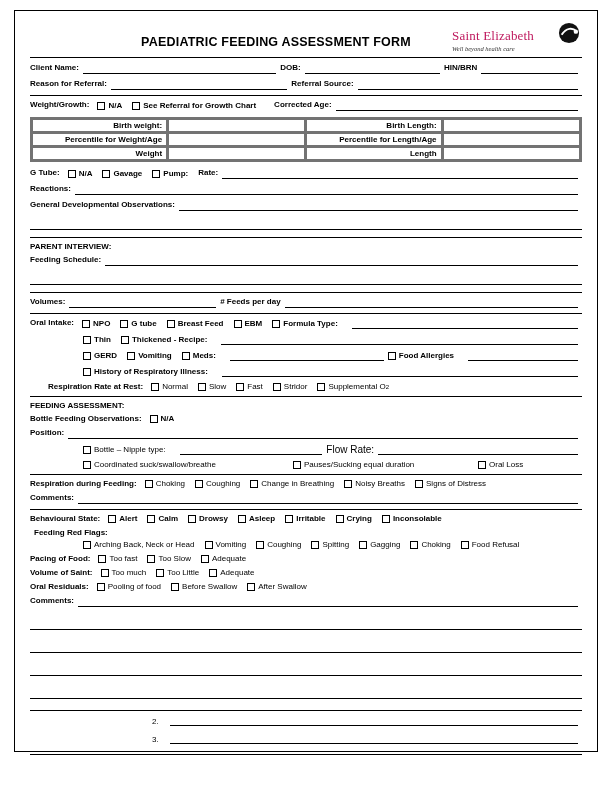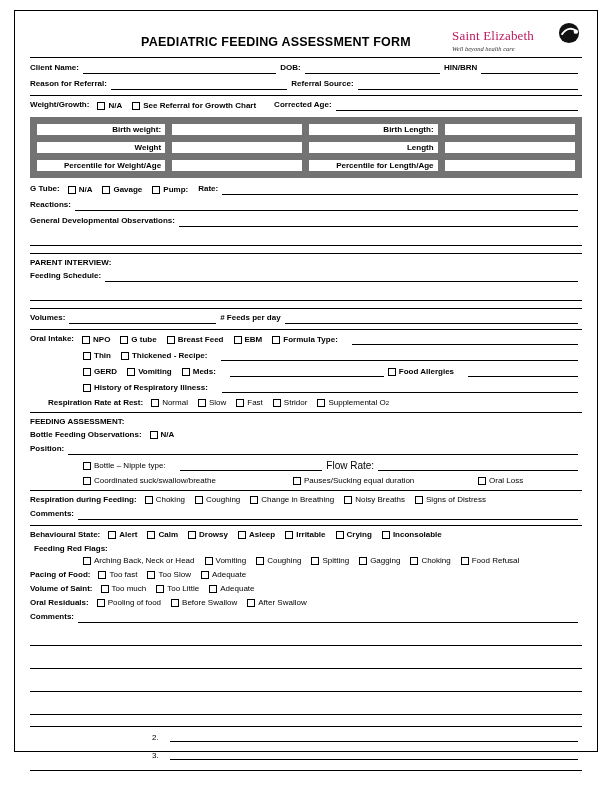--- a/index.html
+++ b/index.html
@@ -128,21 +128,21 @@
   }
   .chk.b { font-weight: bold; }
   
   table.grid {
     width: 100%;
     border-collapse: collapse;
     margin: 6px 0 6px 0;
     table-layout: fixed;
   }
   table.grid td {
-    border: 7px solid #737373;
+    border: 3px solid #737373;
     height: 13px;
     font-size: 8px;
     padding: 1px 4px;
     box-sizing: border-box;
   }
   td.lab {
     text-align: right;
     font-weight: bold;
     width: 118px;
   }
@@ -222,31 +222,31 @@
 
     <table class="grid">
       <tbody>
           <tr>
         <td class="lab">Birth weight:</td>
         <td class="val"></td>
         <td class="lab">Birth Length:</td>
         <td class="val"></td>
       </tr>
       <tr>
+        <td class="lab">Percentile for Weight/Age</td>
+        <td class="val"></td>
+        <td class="lab">Percentile for Length/Age</td>
+        <td class="val"></td>
+      </tr>
+      <tr>
         <td class="lab">Weight</td>
         <td class="val"></td>
         <td class="lab">Length</td>
         <td class="val"></td>
       </tr>
-      <tr>
-        <td class="lab">Percentile for Weight/Age</td>
-        <td class="val"></td>
-        <td class="lab">Percentile for Length/Age</td>
-        <td class="val"></td>
-      </tr>
     </tbody>
       </table>
 
     <div class="row">
       <span class="lbl">G Tube:</span>
       <span class="gap"></span>
       <span class="chk b">
           <span class="cb"></span>
           <span>N/A</span>
         </span>

